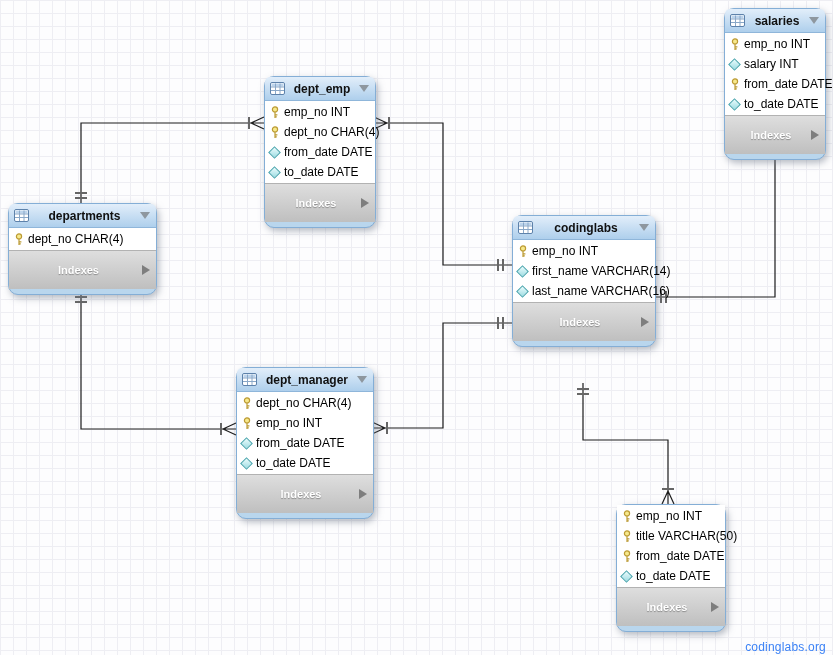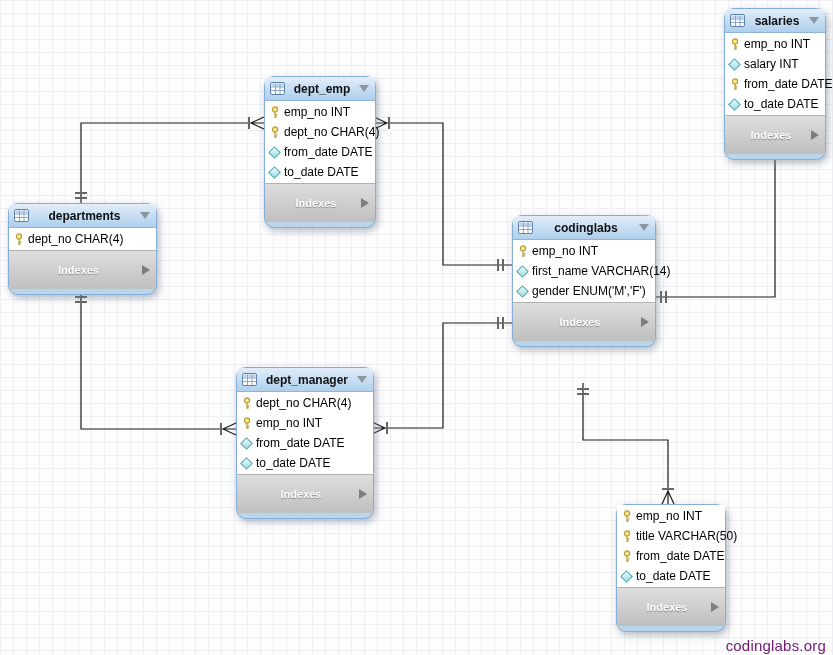--- a/index.html
+++ b/index.html
@@ -50,21 +50,21 @@
   }
   .footer-label{font-size:11px;font-weight:bold;color:#fff;text-shadow:0 1px 1px #8a8a8a;flex:1;}
   .footer-arrow{
     width:0;height:0;border-top:5px solid transparent;border-bottom:5px solid transparent;
     border-left:8px solid #7e7e7e;
   }
   .tbl-strip{height:5px;border-radius:0 0 5px 5px;}
 
   #watermark{
     position:absolute;right:7px;bottom:1px;z-index:3;
-    font-size:15px;color:#701a75;letter-spacing:.2px;
+    font-size:12px;color:#3b82f6;letter-spacing:.2px;
   }
 </style>
 </head>
 <body>
 
 <svg id="connector-layer" width="833" height="655" viewBox="0 0 833 655">
     <g fill="none">
       <polyline points="81,203 81,123 251,123" stroke="#1c1c1c" stroke-width="1.2"></polyline>
       <path d="M75 193 H87 M75 198 H87" stroke="#666" stroke-width="2"></path>
       <path d="M251 123 L264 117 M251 123 L264 123 M251 123 L264 129" stroke="#1c1c1c" stroke-width="1.2"></path>
@@ -249,21 +249,21 @@
         <div class="tbl-row">
           <span class="icon-slot">
             <span class="diamond-icon"></span>
           </span>
           <span class="col-label">first_name VARCHAR(14)</span>
         </div>
         <div class="tbl-row">
           <span class="icon-slot">
             <span class="diamond-icon"></span>
           </span>
-          <span class="col-label">gender ENUM('M','F')</span>
+          <span class="col-label">last_name VARCHAR(16)</span>
         </div>
       </div>
     <div class="tbl-footer">
       <span class="footer-label">Indexes</span>
       <span class="footer-arrow"></span>
     </div>
     <div class="tbl-strip"></div>
   </div>
     <div class="table-node" style="left: 236px; top: 367px; width: 136px;">
     <div class="tbl-header">

